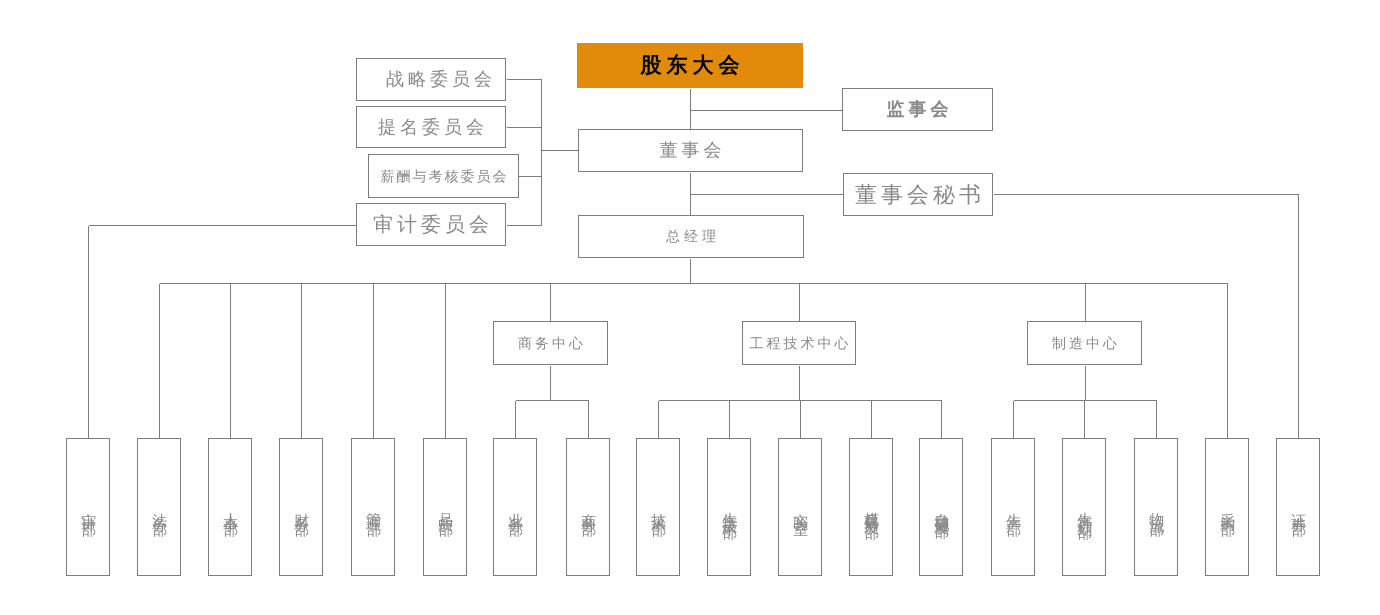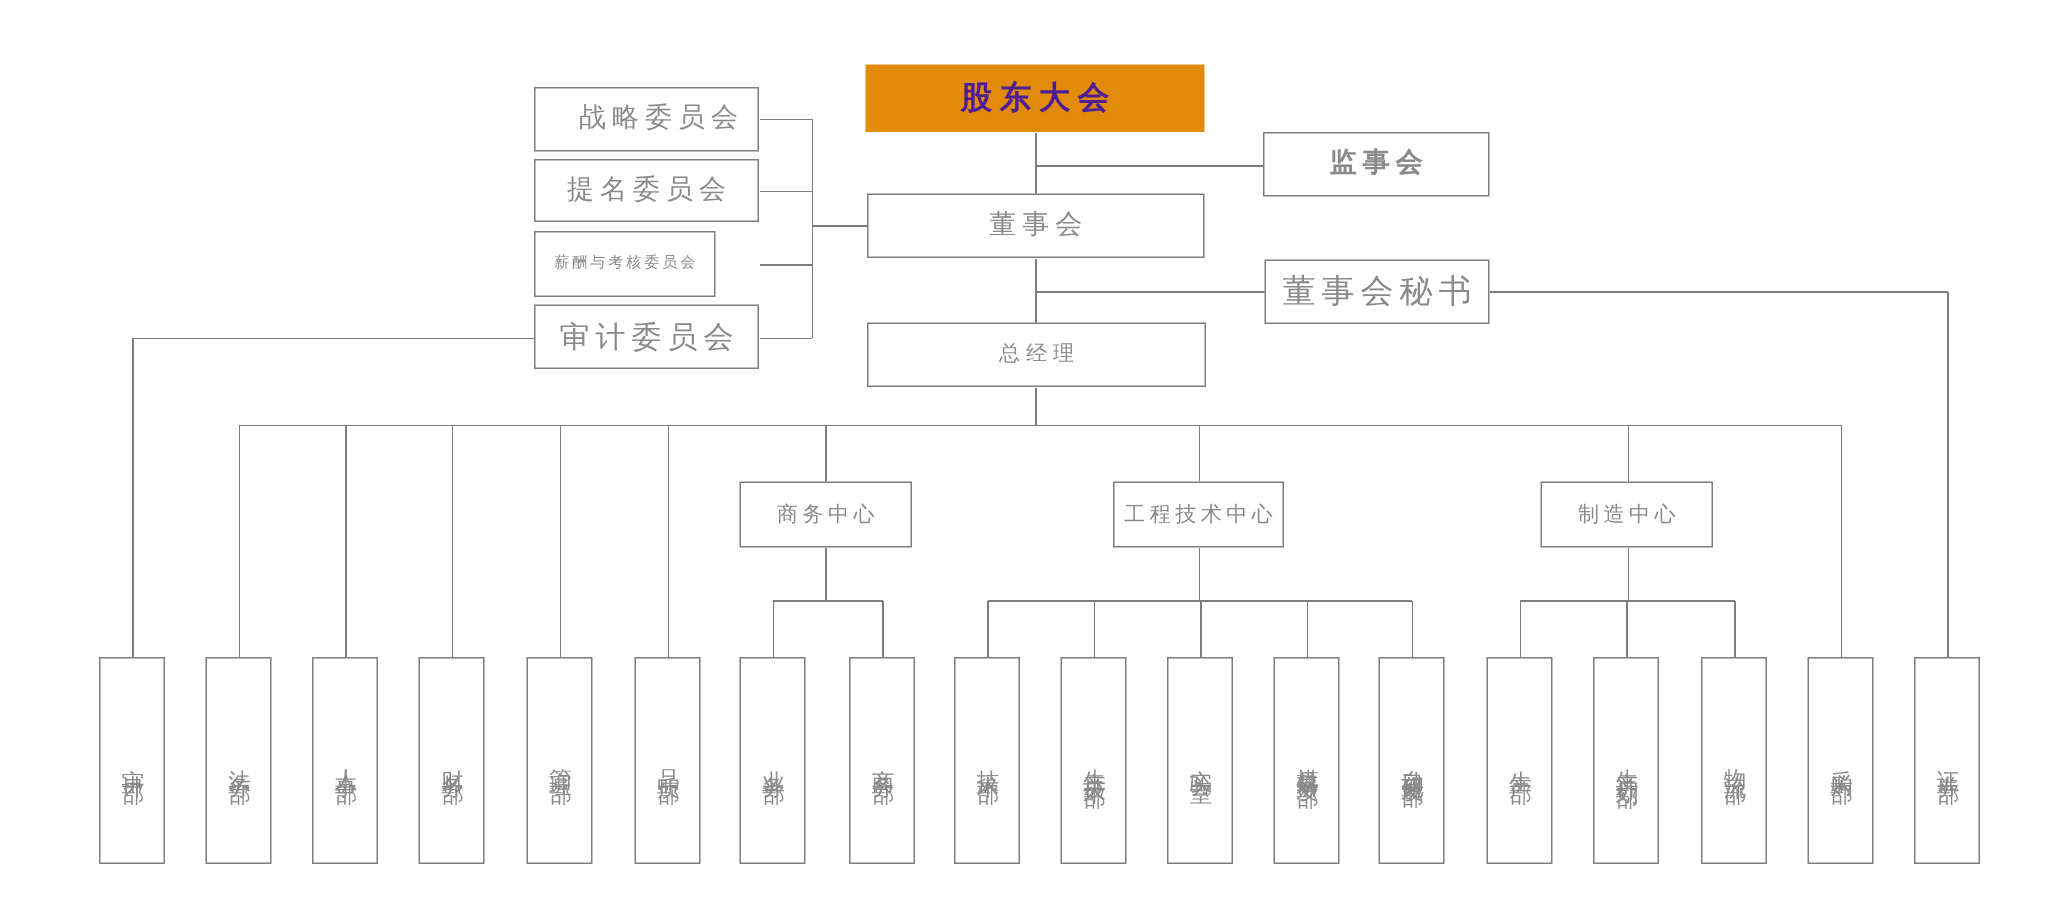--- a/index.html
+++ b/index.html
@@ -8,21 +8,21 @@
     font-family:"DejaVu Sans","Liberation Sans",sans-serif;
   }
   .wires{position:absolute;left:0;top:0;}
   .node{
     position:absolute;box-sizing:border-box;background:#fff;
     border:1px solid #7d7d7d;color:#8a8a8a;
     display:flex;align-items:center;justify-content:center;
     white-space:nowrap;line-height:1.15;
   }
   .node.root{
-    background:#e28b0b;border:none;color:#4c1d95;font-weight:bold;
+    background:#e28b0b;border:none;color:#000000;font-weight:bold;
   }
   .node.vbox span{
     writing-mode:vertical-rl;text-orientation:upright;
   }
   .node span{display:block;}
 </style>
 </head>
 <body>
 
 <div class="stage" id="stage">
@@ -71,21 +71,21 @@
     </svg>
 <div class="node root" style="left: 577px; top: 43px; width: 226px; height: 45px; font-size: 21px;">
       <span style="letter-spacing: 5px; text-indent: 5px;">股东大会</span>
     </div>
     <div class="node box" style="left: 356px; top: 58px; width: 150px; height: 43px; font-size: 18px;">
       <span style="letter-spacing: 4px; text-indent: 4px; margin-left: 16px;">战略委员会</span>
     </div>
     <div class="node box" style="left: 356px; top: 106px; width: 150px; height: 42px; font-size: 18px;">
       <span style="letter-spacing: 4px; text-indent: 4px;">提名委员会</span>
     </div>
-    <div class="node box" style="left: 356px; top: 154px; width: 121px; height: 44px; font-size: 10px;">
+    <div class="node box" style="left: 368px; top: 154px; width: 151px; height: 44px; font-size: 14px;">
       <span style="letter-spacing: 2px; text-indent: 2px;">薪酬与考核委员会</span>
     </div>
     <div class="node box" style="left: 356px; top: 203px; width: 150px; height: 43px; font-size: 20px;">
       <span style="letter-spacing: 4px; text-indent: 4px;">审计委员会</span>
     </div>
     <div class="node box" style="left: 842px; top: 88px; width: 151px; height: 43px; font-size: 18px;">
       <span style="letter-spacing: 4px; text-indent: 4px; font-weight: bold;">监事会</span>
     </div>
     <div class="node box" style="left: 578px; top: 129px; width: 225px; height: 43px; font-size: 18px;">
       <span style="letter-spacing: 4px; text-indent: 4px;">董事会</span>

